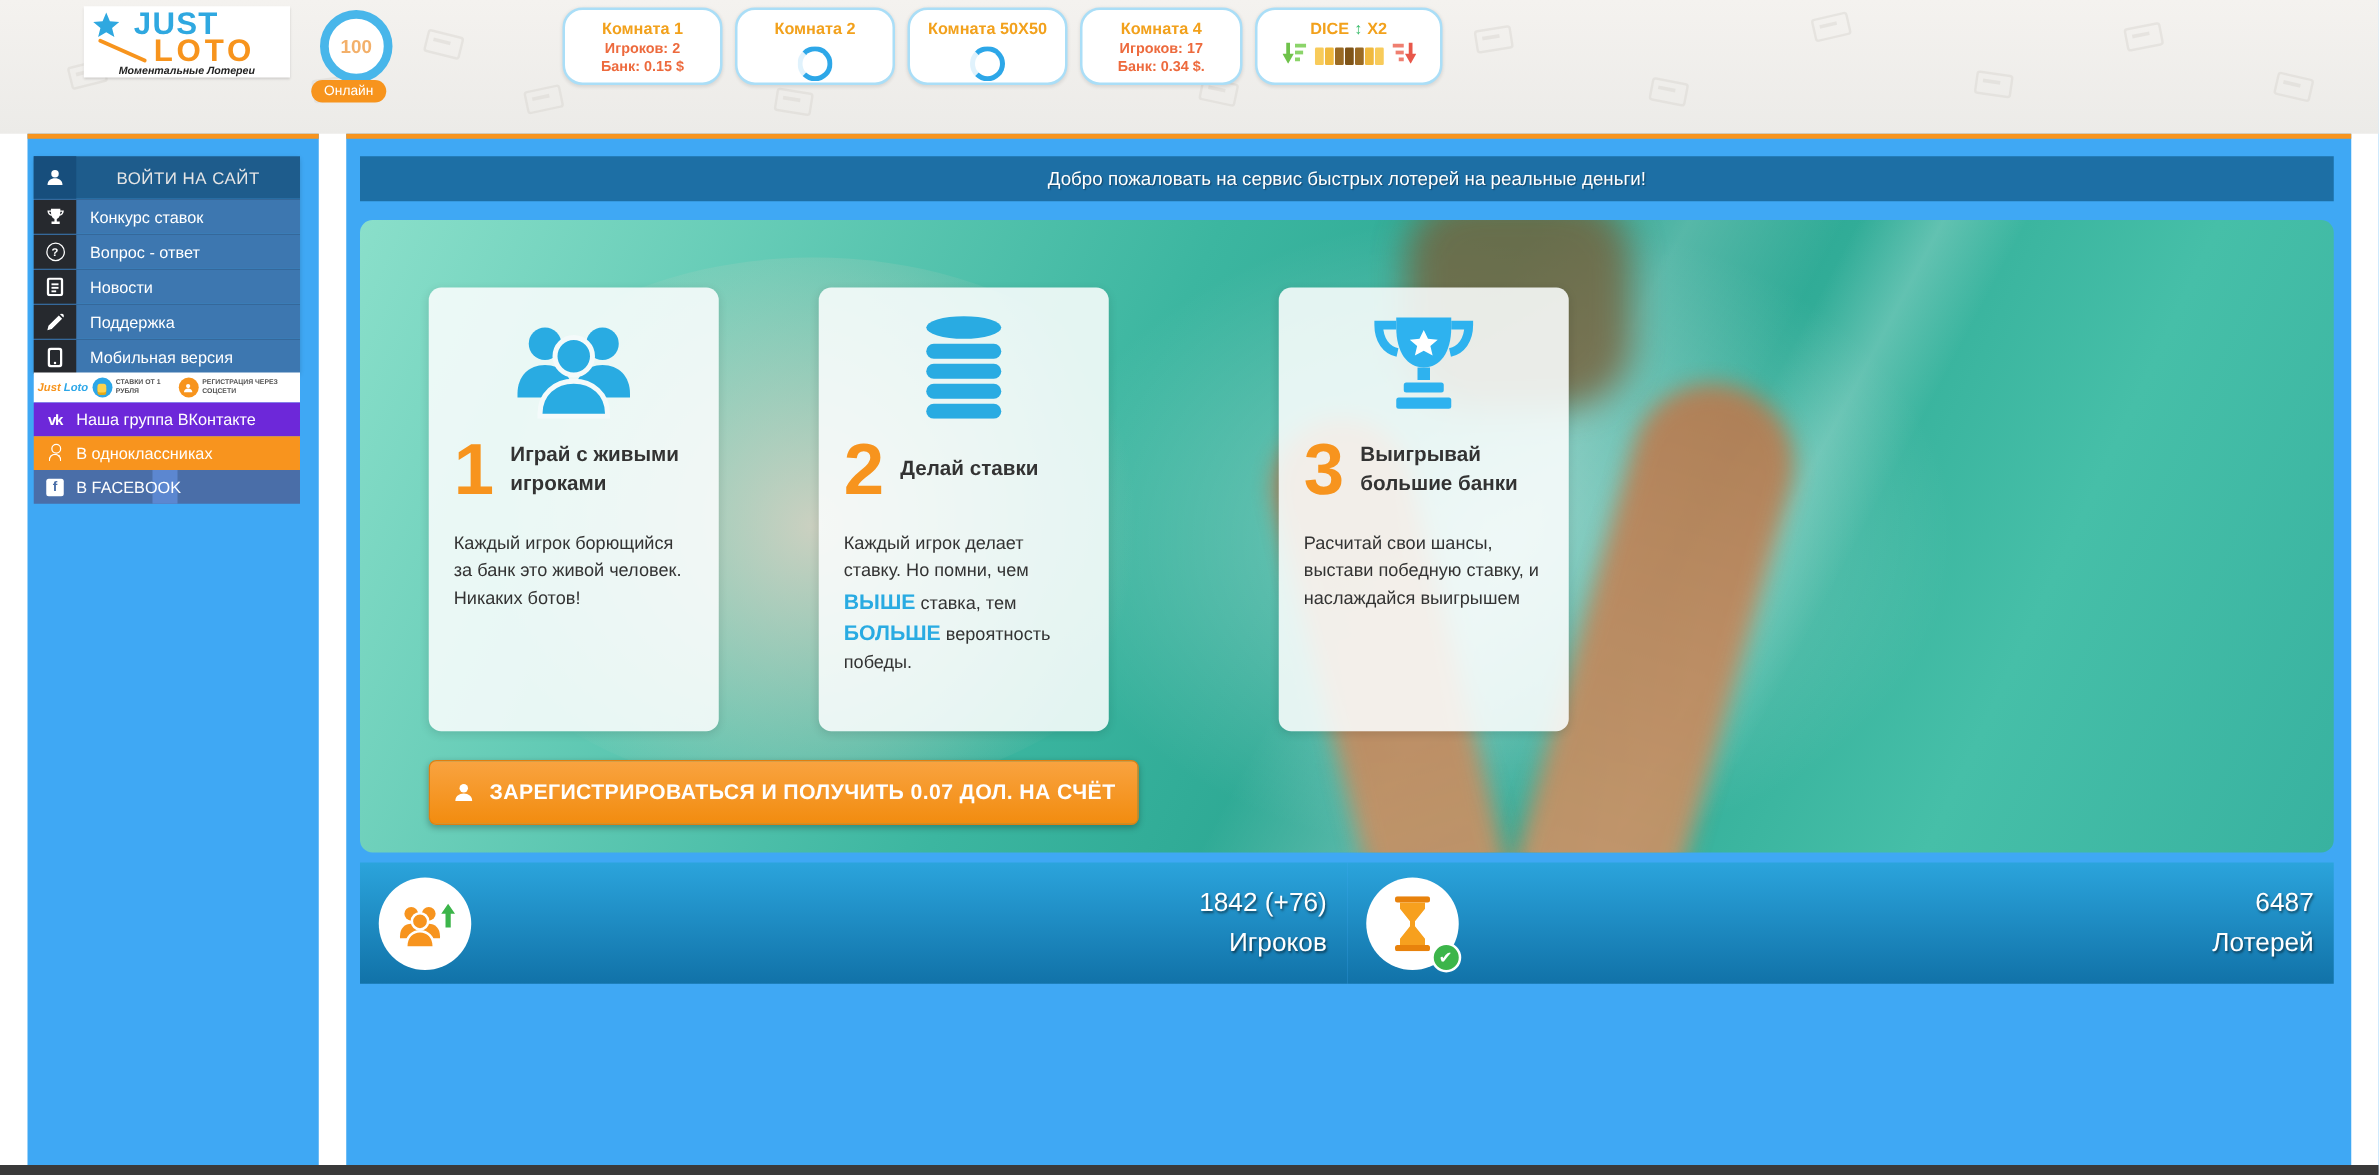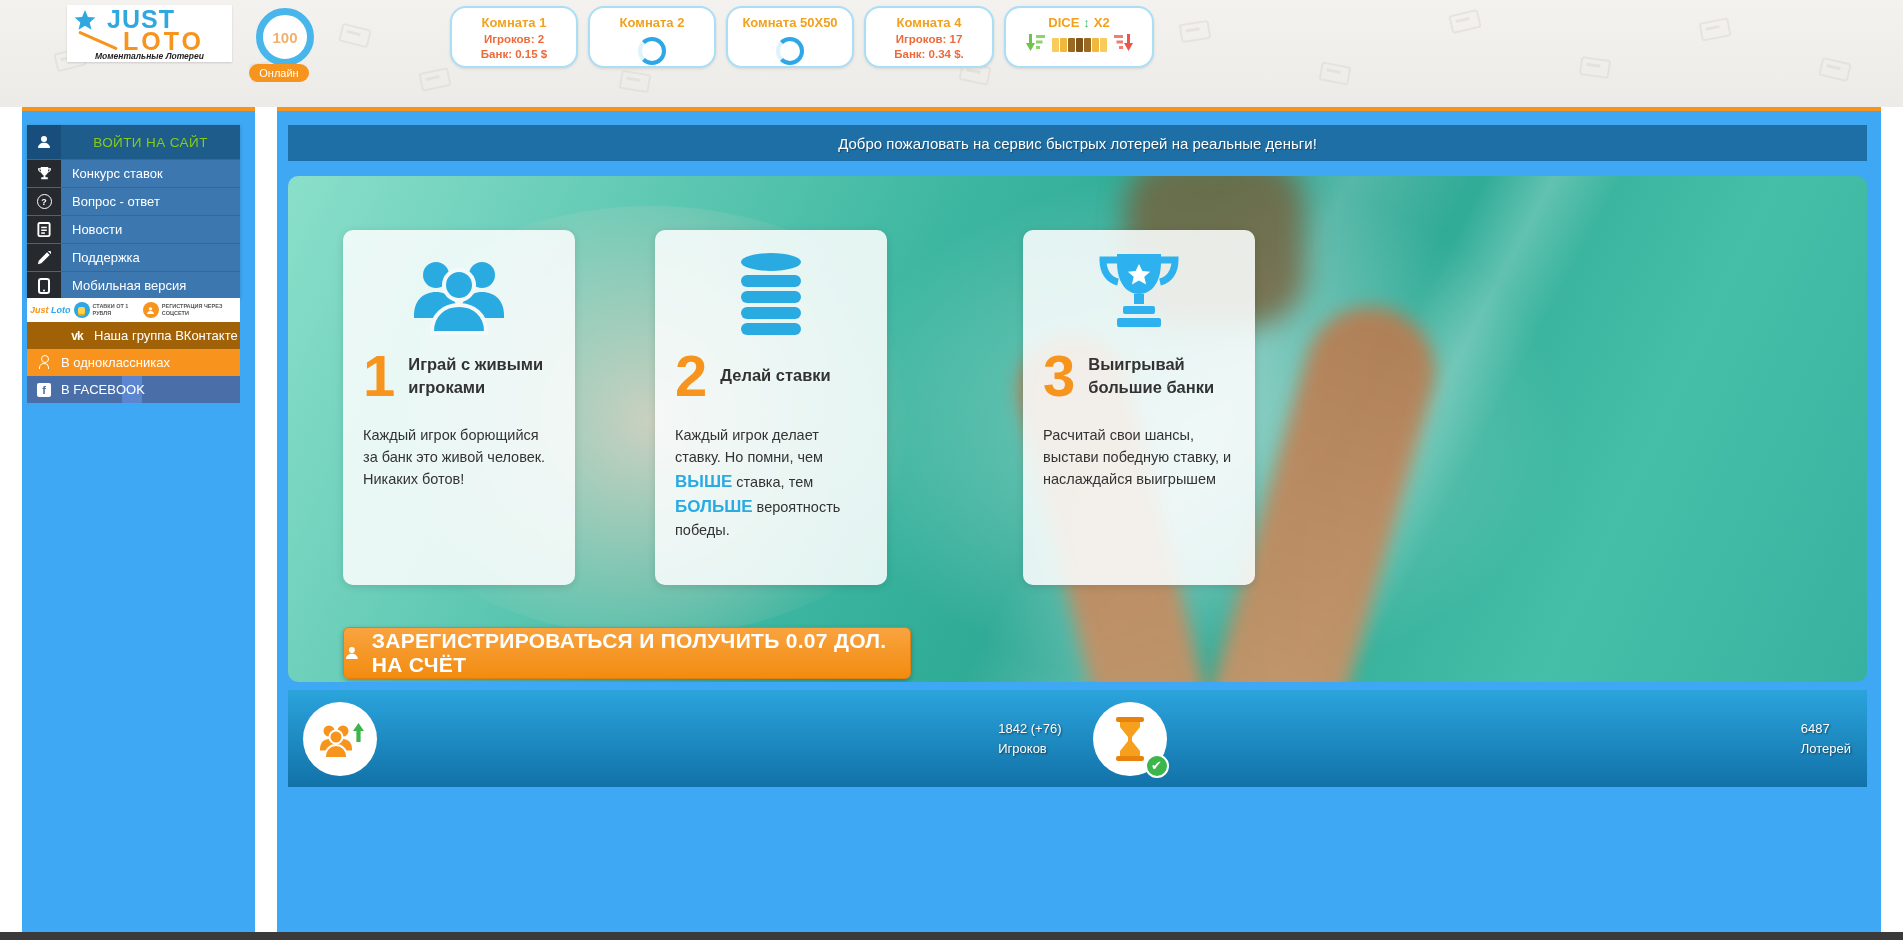--- a/index.html
+++ b/index.html
@@ -34,37 +34,37 @@
   .dice-title{margin-top:7px;font-size:13px;font-weight:bold;color:#f2a11c;display:flex;align-items:flex-start;justify-content:center;gap:4px;}
   .updown{color:#3dbd6e;font-size:13px;font-weight:bold;}
   .dice-row{display:flex;align-items:center;justify-content:center;gap:7px;margin-top:4px;}
   .dice-strip{display:flex;gap:1px;}
   .die{width:7px;height:14px;border-radius:1px;}
   
   .sidebar{position:absolute;left:22px;top:107px;width:233px;height:821px;background:#3fa8f4;border-top:4px solid #f7941e;box-sizing:content-box;}
   .menu{position:absolute;left:5px;top:14px;width:213px;box-shadow:0 1px 4px rgba(0,0,0,.2);}
   .login-row{display:flex;height:34px;background:#1e5c8c;cursor:pointer;}
   .login-icon{width:34px;background:#174e7c;display:flex;align-items:center;justify-content:center;}
-  .login-label{flex:1;display:flex;align-items:center;justify-content:center;color:#84cc16;font-size:13.5px;letter-spacing:.4px;}
+  .login-label{flex:1;display:flex;align-items:center;justify-content:center;color:#e5e5e5;font-size:13.5px;letter-spacing:.4px;}
   .menu-item{display:flex;height:27px;background:#3d77b0;border-top:1px solid rgba(0,0,0,.12);cursor:pointer;}
   .mi-icon{width:34px;background:#26292e;display:flex;align-items:center;justify-content:center;}
   .mi-label{flex:1;display:flex;align-items:center;padding-left:11px;color:#fff;font-size:13px;}
   .q-ring{width:13px;height:13px;border:1.5px solid #fff;border-radius:50%;color:#fff;font-size:9px;font-weight:bold;
     display:flex;align-items:center;justify-content:center;}
   .ad-banner{position:absolute;left:5px;top:187px;width:213px;height:24px;background:#fff;display:flex;align-items:center;
     padding:0 3px;box-sizing:border-box;gap:3px;cursor:pointer;overflow:hidden;}
   .ad-brand{font-size:9px;font-weight:bold;font-style:italic;white-space:nowrap;}
   .ad-brand .b1{color:#f7941d;} .ad-brand .b2{color:#2da7e8;}
   .ad-circle{width:16px;height:16px;border-radius:50%;flex:0 0 auto;display:flex;align-items:center;justify-content:center;}
   .ad-circle.blue{background:#2da7e8;} .ad-circle.orange{background:#f7941d;}
   .coin{width:7px;height:7px;background:#ffd34d;border-radius:2px;box-shadow:0 2px 0 #e2a817;}
   .ad-txt{font-size:5.5px;font-weight:bold;color:#555;line-height:1.2;text-transform:uppercase;}
   .social{position:absolute;left:5px;top:211px;width:213px;}
   .social-row{display:flex;height:27px;align-items:center;color:#fff;font-size:13px;cursor:pointer;position:relative;}
-  .social-row.vk{background:#a16207;padding-left:33px;} .social-row.ok{background:#f8941e;} .social-row.fb{background:#4a6ea8;}
+  .social-row.vk{background:#6d28d9;} .social-row.ok{background:#f8941e;} .social-row.fb{background:#4a6ea8;}
   .sr-icon{width:34px;display:flex;justify-content:center;z-index:1;}
   .sr-label{z-index:1;}
   .vk-glyph{font-size:12px;font-weight:bold;color:#fff;letter-spacing:-1px;}
   .ok-glyph{position:relative;width:10px;height:15px;}
   .ok-glyph::before{content:"";position:absolute;left:2px;top:0;width:6px;height:6px;border:1.5px solid #fff;border-radius:50%;}
   .ok-glyph::after{content:"";position:absolute;left:0;top:8px;width:8px;height:5px;border:1.5px solid #fff;border-bottom:none;border-radius:5px 5px 0 0;}
   .fb-glyph{width:14px;height:14px;background:#fff;border-radius:2px;color:#4a6ea8;font-size:11px;font-weight:bold;
     display:flex;align-items:center;justify-content:center;}
   .fb-cursor{position:absolute;left:95px;top:0;width:20px;height:27px;background:#5c87d0;z-index:0;}
   
@@ -90,32 +90,32 @@
   .card.c1{left:55px;} .card.c2{left:367px;} .card.c3{left:735px;}
   .card-icon{height:96px;display:flex;align-items:center;justify-content:center;}
   .card-head{display:flex;margin-top:8px;align-items:center;}
   .num{font-size:58px;font-weight:bold;color:#f7941e;line-height:.95;}
   .head-text{margin-left:13px;font-size:16.5px;font-weight:bold;color:#333;line-height:1.35;}
   .card-body{margin-top:22px;font-size:14.5px;color:#333;line-height:1.5;}
   .hl{color:#29abe2;font-weight:bold;font-size:17px;}
   .bonus{position:absolute;left:950px;top:78px;width:480px;color:#fff;}
   .bonus-title{font-size:19px;font-weight:bold;text-align:center;text-shadow:1px 1px 3px rgba(0,0,0,.45);}
   .bonus-lines{margin-top:26px;font-size:15px;line-height:1.45;text-shadow:1px 1px 2px rgba(0,0,0,.4);}
-  .register{position:absolute;left:55px;top:451px;width:566px;height:50px;cursor:pointer;
+  .register{position:absolute;left:55px;top:432px;width:566px;height:50px;cursor:pointer;
     background:linear-gradient(180deg,#f9a340,#f28c0f);border:1px solid #e07f10;border-radius:6px;
-    display:flex;align-items:center;justify-content:center;color:#fff;font-weight:bold;font-size:21px;
+    display:flex;align-items:center;justify-content:center;color:#fff;font-weight:bold;font-size:17px;
     letter-spacing:.3px;box-shadow:0 2px 5px rgba(0,0,0,.25);}
   .register svg{margin-right:12px;}
   .stats{position:absolute;left:11px;top:579px;width:1579px;height:97px;display:flex;}
   .stat{flex:1;display:flex;align-items:center;}
   .stat.blue{background:linear-gradient(180deg,#2ba4dc,#1172a8);}
   .stat.gold{background:linear-gradient(180deg,#ffc415,#f0a506);}
   .stat-circle{width:74px;height:74px;background:#fff;border-radius:50%;margin-left:15px;
     display:flex;align-items:center;justify-content:center;position:relative;flex:0 0 auto;}
-  .stat-text{margin-left:auto;padding-right:16px;text-align:left;color:#fff;font-size:13px;line-height:1.5;
+  .stat-text{margin-left:auto;padding-right:16px;text-align:right;color:#fff;font-size:21px;line-height:1.5;
     text-shadow:1px 1px 2px rgba(0,0,0,.55);}
   .check-badge{position:absolute;right:-2px;bottom:-2px;width:24px;height:24px;background:#3cb54a;border:2px solid #fff;
     border-radius:50%;color:#fff;font-size:13px;display:flex;align-items:center;justify-content:center;box-sizing:border-box;}
   .footer-bar{position:absolute;left:0;top:932px;width:1903px;height:8px;background:#3a3a3a;}
 </style>
 </head>
 <body>
 
 <div class="header">
   <i class="pat" style="left:55px;top:50px;transform:rotate(-14deg);"></i>

